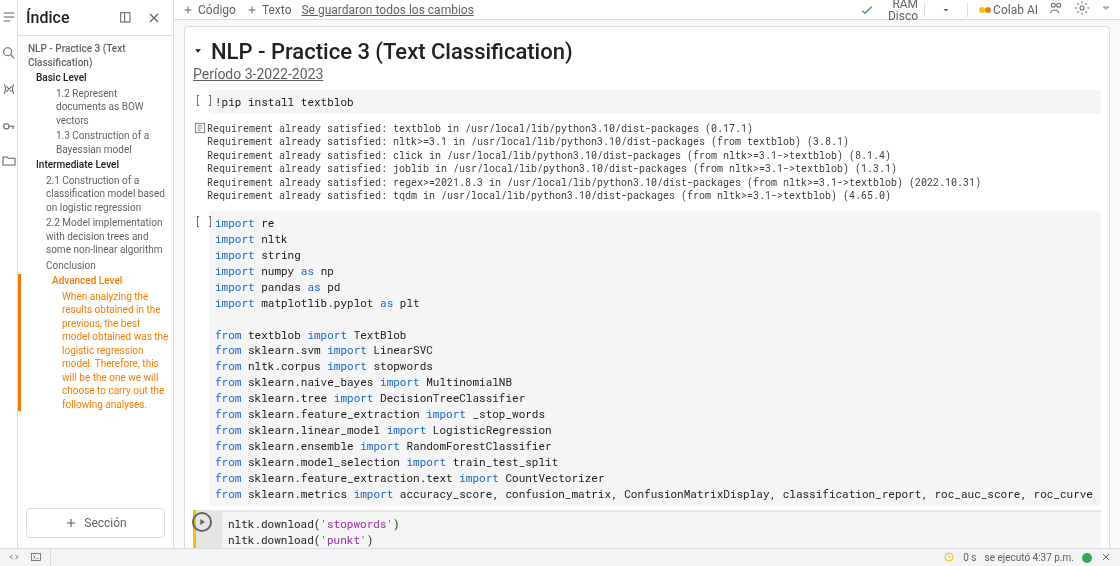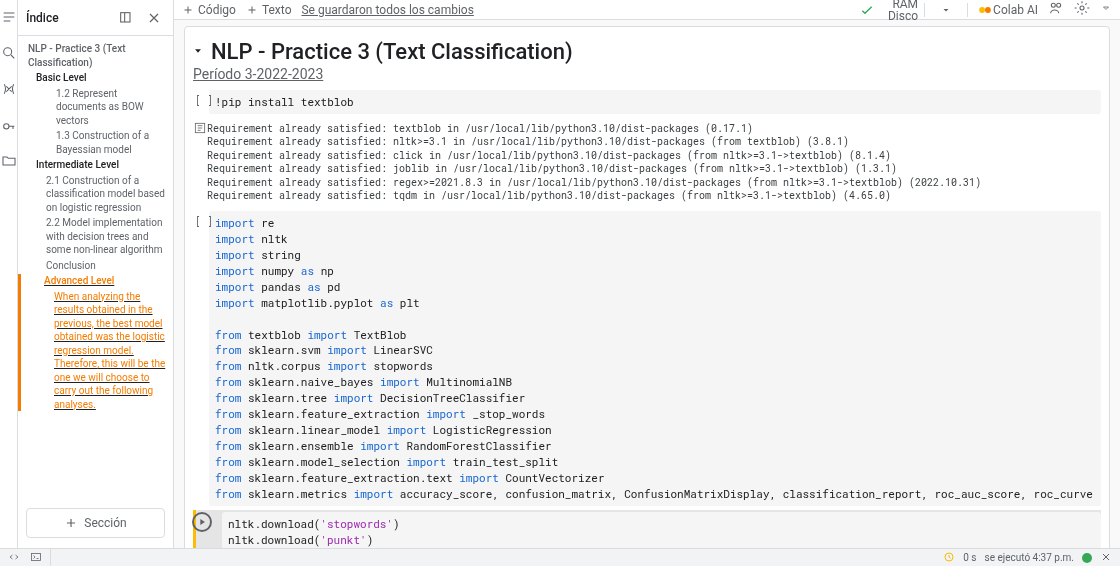--- a/index.html
+++ b/index.html
@@ -33,30 +33,30 @@
 .rail svg { width:14px; height:14px; stroke:var(--muted); fill:none; stroke-width:1.6; }
 
 .leftpane {
   position:absolute; left:18px; top:0; bottom:18px; width:156px;
   border-right:1px solid var(--line); background:#fff; display:flex; flex-direction:column;
 }
 .leftpane-head {
   display:flex; align-items:center; height:36px; padding:0 8px; gap:6px;
   border-bottom:1px solid var(--line);
 }
-.leftpane-head h1 { font-size:12px; font-weight:500; margin:0; flex:1; }
+.leftpane-head h1 { font-size:16px; font-weight:500; margin:0; flex:1; }
 .icon-btn { width:22px; height:22px; display:inline-flex; align-items:center; justify-content:center; border-radius:4px; color:var(--muted); }
 .icon-btn svg { width:16px; height:16px; }
 .toc { flex:1; overflow:auto; font-size:10px; line-height:1.35; padding:4px 4px 8px 4px; }
 .toc .node { margin:2px 0; }
 .toc .t0 { padding-left:6px; font-weight:500; color:var(--muted); }
 .toc .t1 { padding-left:14px; font-weight:500; }
 .toc .t2 { padding-left:24px; color:var(--muted); }
 .toc .t3 { padding-left:34px; color:var(--muted); }
-.toc .sel-wrap { border-left:3px solid var(--accent); margin-left:-4px; padding-left:9px;text-decoration:underline;}
+.toc .sel-wrap { border-left:3px solid var(--accent); margin-left:-4px; padding-left:17px;}
 .toc .sel { color:var(--accent); }
 .section-btn {
   margin:8px 8px 10px; height:30px; border:1px solid var(--line); border-radius:4px;
   display:flex; align-items:center; justify-content:center; gap:6px; font-size:12px; color:var(--muted);
   background:#fff;
 }
 
 
 .toolbar {
   position:absolute; left:174px; right:0; top:0; height:20px;

